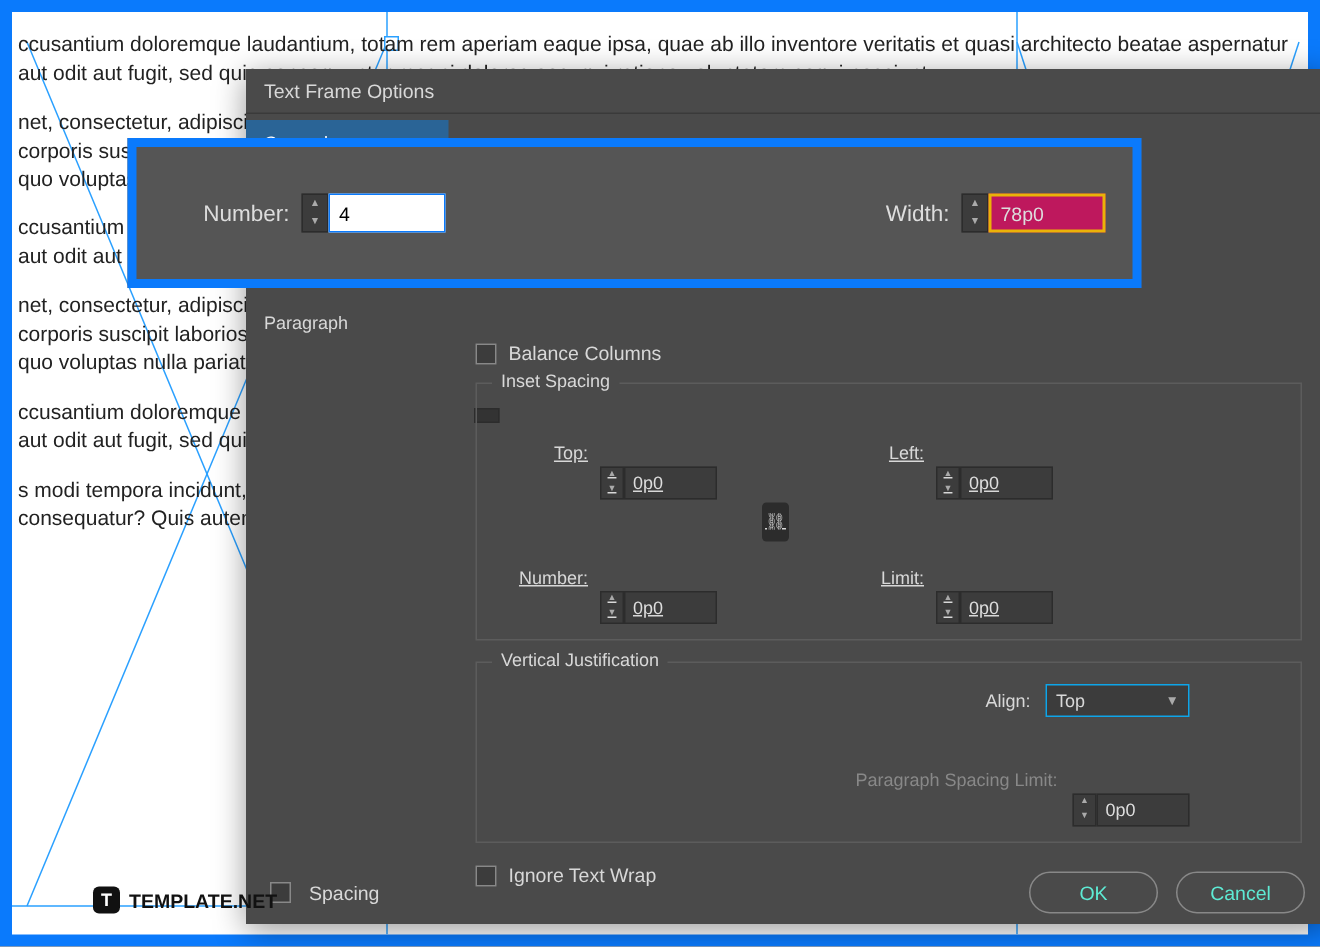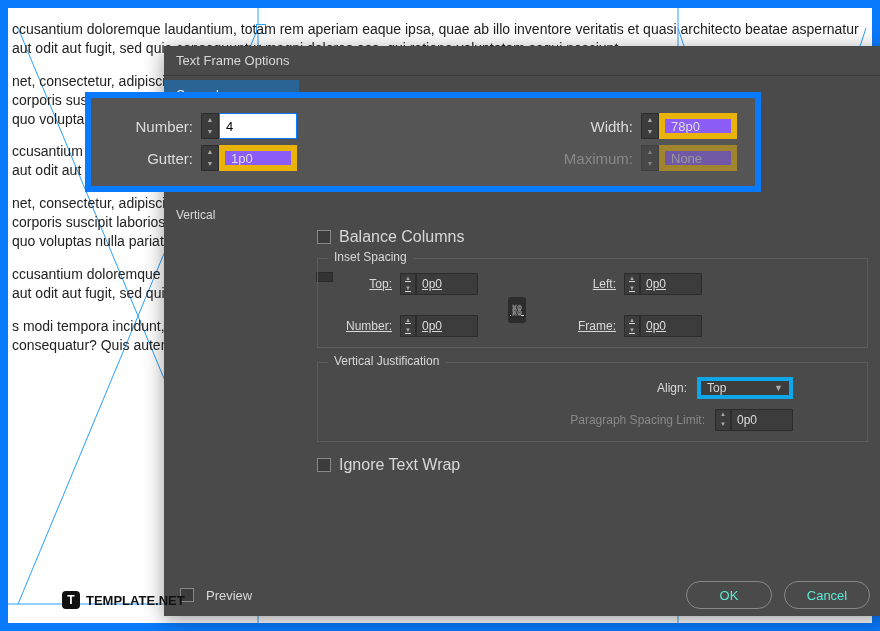--- a/index.html
+++ b/index.html
@@ -19,38 +19,38 @@
 .panel { flex: 1; padding: 10px 14px 0 0; position: relative; }
 .panel-heading { margin-left: 30px; margin-top: 4px; font-size: 14px; }
 .highlight-box { position: absolute; left: 85px; top: 92px; width: 676px; height: 100px; border: 6px solid #0a7afc; background: #555; z-index: 5; padding: 12px 18px; display: flex; flex-direction: column; justify-content: center; gap: 6px; }
 .hl-row { display: flex; align-items: center; gap: 10px; }
 .hl-row .left-group { display: flex; align-items: center; gap: 8px; width: 300px; }
 .hl-row .right-group { display: flex; align-items: center; gap: 8px; margin-left: auto; }
 .lbl { color: #ddd; font-size: 15px; text-align: right; }
 .stepper { display: flex; align-items: center; }
 .step-btns { width: 18px; height: 26px; background: #3c3c3c; border: 1px solid #2c2c2c; display: flex; flex-direction: column; }
 .step-btns span { flex: 1; font-size: 7px; text-align: center; color: #aaa; line-height: 11px; }
-.stepper input { width: 78px; height: 26px; background: #8b5cf6; border: 6px solid #eab308; color: #ddd; padding: 0 6px; font-size: 13px; }
+.stepper input { width: 78px; height: 26px; background: #be185d; border: 2px solid #eab308; color: #ddd; padding: 0 6px; font-size: 13px; }
 .stepper input.focused { background: #fff; color: #000; border: 1px solid #0a7afc; }
 .stepper.disabled input, .stepper.disabled .step-btns { opacity: .5; }
 .dim { color: #888; }
 .group-box { border: 1px solid #5c5c5c; margin: 12px 4px 14px 18px; padding: 14px 14px 0 14px; position: relative; }
 .group-title { position: absolute; top: -9px; left: 10px; background: #4a4a4a; padding: 0 6px; font-size: 12px; }
 .field-row { display: flex; align-items: center; gap: 8px; margin-bottom: 10px; }
 .field-row .flabel { width: 60px; text-align: right; font-size: 12px; }
-.mini-step { display: flex; }
+.mini-step { display: flex; margin-top: 41px; }
 .mini-step .sb { width: 16px; height: 22px; background: #3c3c3c; border: 1px solid #2c2c2c; display: flex; flex-direction: column; }
 .mini-step .sb span { flex:1; font-size:6px; text-align:center; color:#aaa; line-height:9px; }
 .mini-step input { width: 62px; height: 22px; background: #3c3c3c; border: 1px solid #2c2c2c; color: #ddd; padding: 0 5px; font-size: 12px; }
 .inset-grid { display: flex; align-items: center; gap: 30px; text-decoration: underline; }
 .inset-col { display: flex; flex-direction: column; gap: 10px; }
 .link-icon { width: 18px; height: 26px; background: #2c2c2c; border-radius: 3px; text-align: center; line-height: 26px; font-size: 11px; color: #ccc; }
-.select { display: flex; align-items: center; height: 22px; background: #3c3c3c; border: 4px solid #0ea5e9; padding: 0 6px; width: 96px; justify-content: space-between; font-size: 12px; }
+.select { display: flex; align-items: center; height: 22px; background: #3c3c3c; border: 1px solid #0ea5e9; padding: 0 6px; width: 96px; justify-content: space-between; font-size: 12px; }
 .chev { font-size: 9px; color: #aaa; }
-.chk-row { display: flex; align-items: center; gap: 8px; margin: 6px 0 6px 18px; font-size: 16px; }
+.chk-row { display: flex; align-items: center; gap: 8px; margin: 6px 0 6px 18px; font-size: 13px; }
 .chk { width: 14px; height: 14px; border: 1px solid #888; background: #3c3c3c; }
 .footer { position: absolute; bottom: 0; left: 0; right: 0; height: 42px; display: flex; align-items: center; padding: 0 16px; gap: 12px; }
 .footer .spacer { flex: 1; }
 .btn { min-width: 86px; height: 28px; border-radius: 14px; border: 1px solid #888; background: #4a4a4a; color: #5eead4; font-size: 13px; cursor: pointer; }
 .watermark { position: absolute; left: 62px; bottom: 22px; display: flex; align-items: center; gap: 6px; font-weight: 700; font-size: 13px; color: #111; z-index: 50; }
 .watermark .t { width: 18px; height: 18px; background: #111; color: #fff; border-radius: 4px; text-align: center; line-height: 18px; font-size: 12px; }
 .spacer-top { height: 116px; }
 .vjust-row { display: flex; align-items: center; gap: 10px; margin-bottom: 10px; justify-content: flex-end; padding-right: 60px; }
 .vjust-row .flabel2 { font-size: 12px; }
 .fixed-width-selection { position: absolute; left: 17px; top: 196px; width: 17px; height: 10px; background: #333; border: 1px solid #2c2c2c; }
@@ -82,21 +82,21 @@
 </div>
 
 <div class="dialog">
   <div class="titlebar">Text Frame Options</div>
   <div class="body">
     <div class="sidebar">
       <div class="side-item active">General</div>
       <div class="side-item">Column Rules</div>
       <div class="side-item">Baseline Options</div>
       <div class="side-item">Auto-Size</div>
-      <div class="side-item">Vertical</div>
+      <div class="side-item">Paragraph</div>
     </div>
     <div class="panel">
       <div class="panel-heading">General</div>
       <div class="spacer-top"></div>
       <div class="fixed-width-selection"></div>
 
       <div class="chk-row">
         <div class="chk"></div>
         <span>Balance Columns</span>
       </div>
@@ -132,21 +132,21 @@
               <span class="flabel">Left:</span>
               <div class="mini-step">
                   <div class="sb">
                     <span>▲</span>
                     <span>▼</span>
                   </div>
                   <input value="0p0" style="">
                 </div>
             </div>
             <div class="field-row">
-              <span class="flabel">Frame:</span>
+              <span class="flabel">Limit:</span>
               <div class="mini-step">
                   <div class="sb">
                     <span>▲</span>
                     <span>▼</span>
                   </div>
                   <input value="0p0" style="">
                 </div>
             </div>
           </div>
         </div>
@@ -174,21 +174,21 @@
       </div>
 
       <div class="chk-row">
         <div class="chk"></div>
         <span>Ignore Text Wrap</span>
       </div>
     </div>
   </div>
   <div class="footer">
     <div class="chk"></div>
-    <span>Preview</span>
+    <span>Spacing</span>
     <div class="spacer"></div>
     <button class="btn">OK</button>
     <button class="btn">Cancel</button>
   </div>
 </div>
 
 <div class="highlight-box">
   <div class="hl-row">
     <div class="left-group">
       <span class="lbl" style="width:84px">Number:</span>
@@ -204,40 +204,18 @@
       <span class="lbl">Width:</span>
       <div class="stepper">
         <div class="step-btns">
             <span>▲</span>
             <span>▼</span>
           </div>
         <input value="78p0" style="">
       </div>
     </div>
   </div>
-  <div class="hl-row">
-    <div class="left-group">
-      <span class="lbl" style="width:84px">Gutter:</span>
-      <div class="stepper">
-        <div class="step-btns">
-            <span>▲</span>
-            <span>▼</span>
-          </div>
-        <input value="1p0" style="">
-      </div>
-    </div>
-    <div class="right-group">
-      <span class="lbl dim">Maximum:</span>
-      <div class="stepper disabled">
-        <div class="step-btns">
-            <span>▲</span>
-            <span>▼</span>
-          </div>
-        <input disabled="" value="None" style="">
-      </div>
-    </div>
-  </div>
 </div>
 
 <div class="watermark">
   <div class="t">T</div>
   <span>TEMPLATE.NET</span>
 </div>
 
 </body></html>

